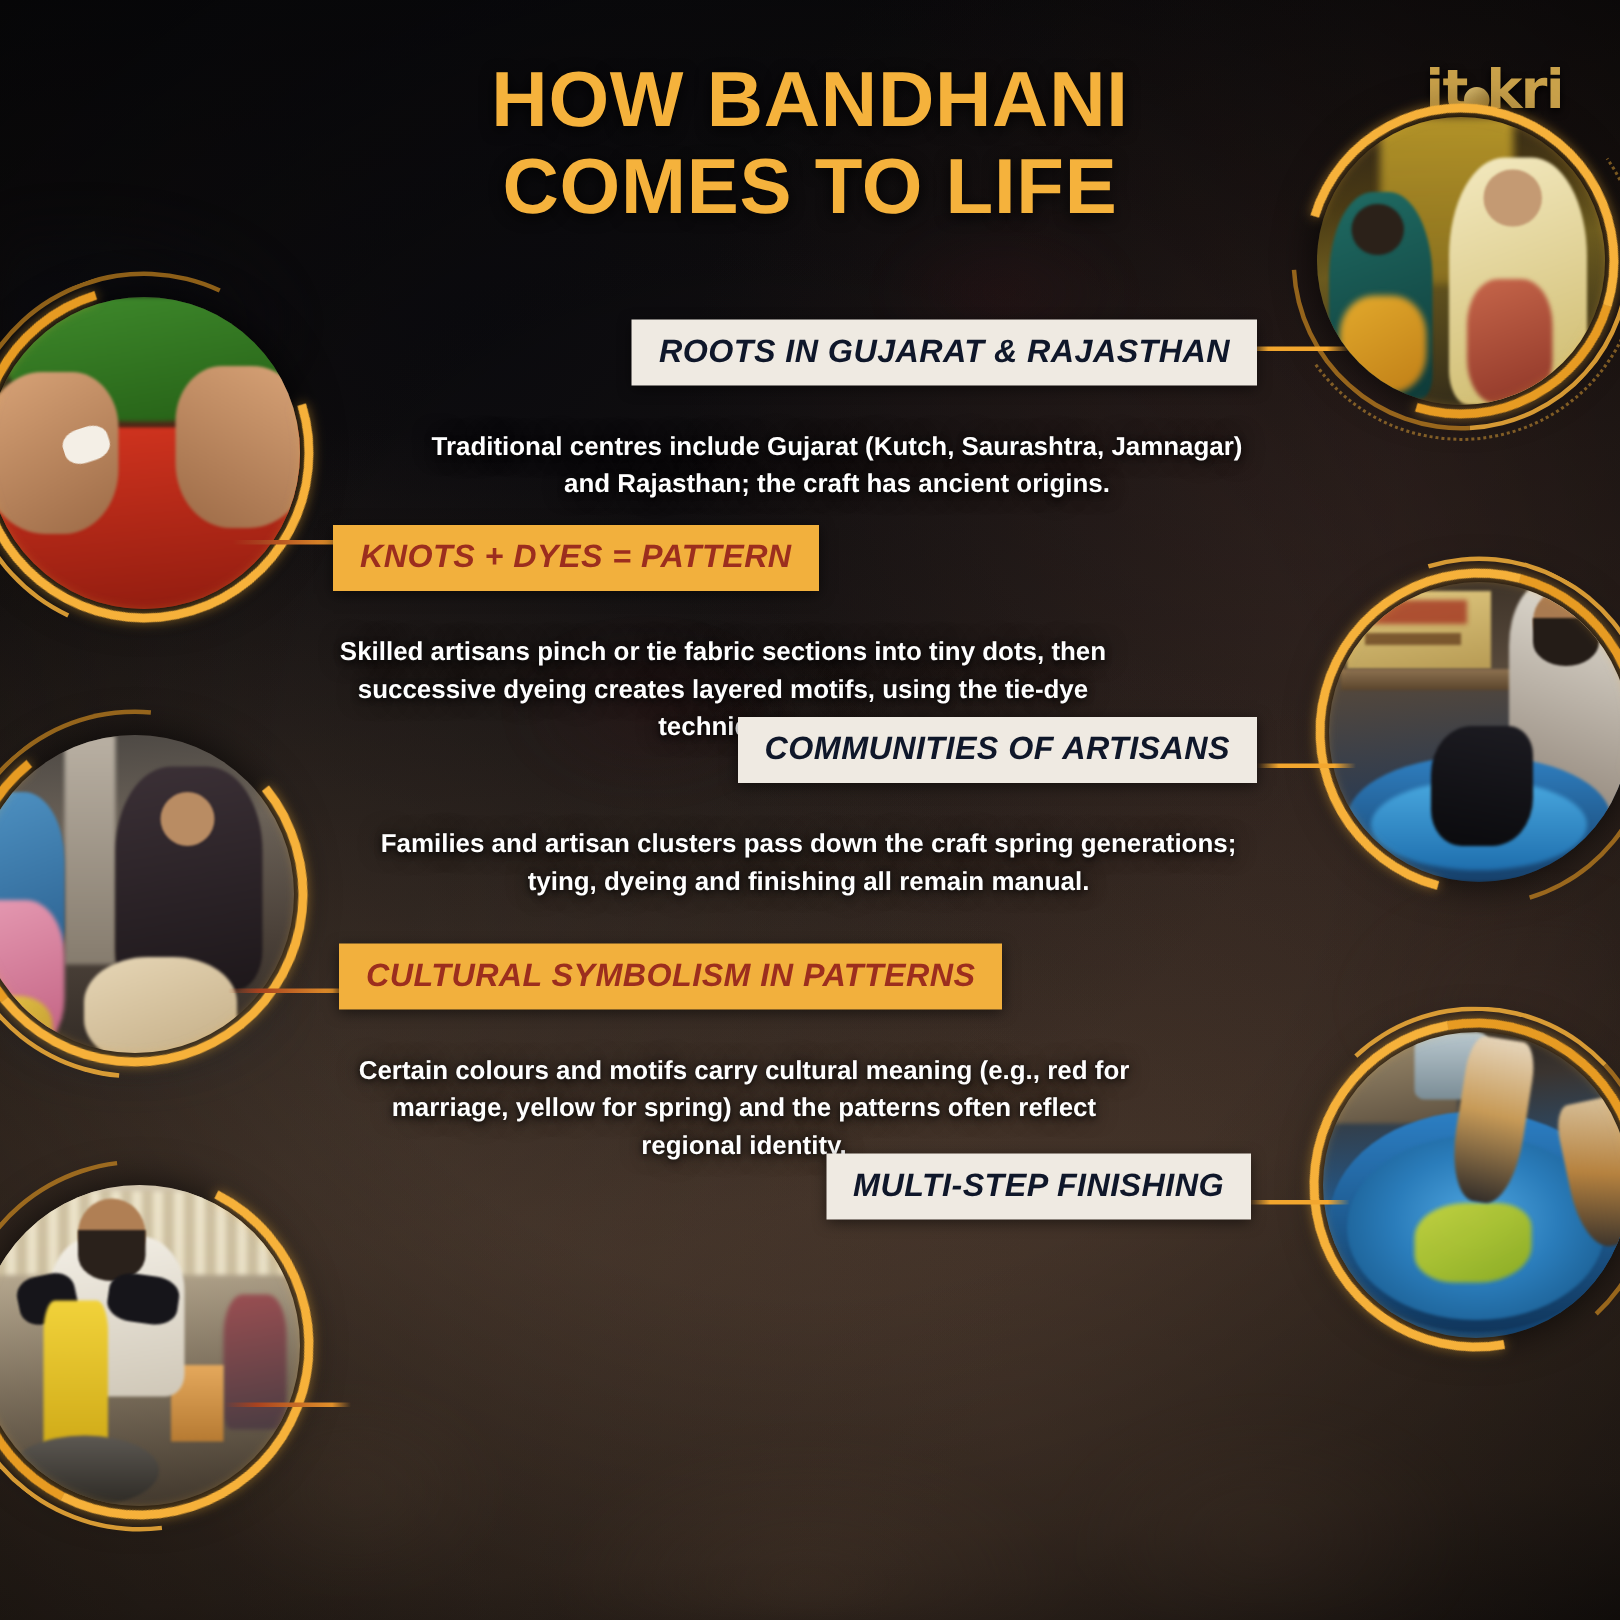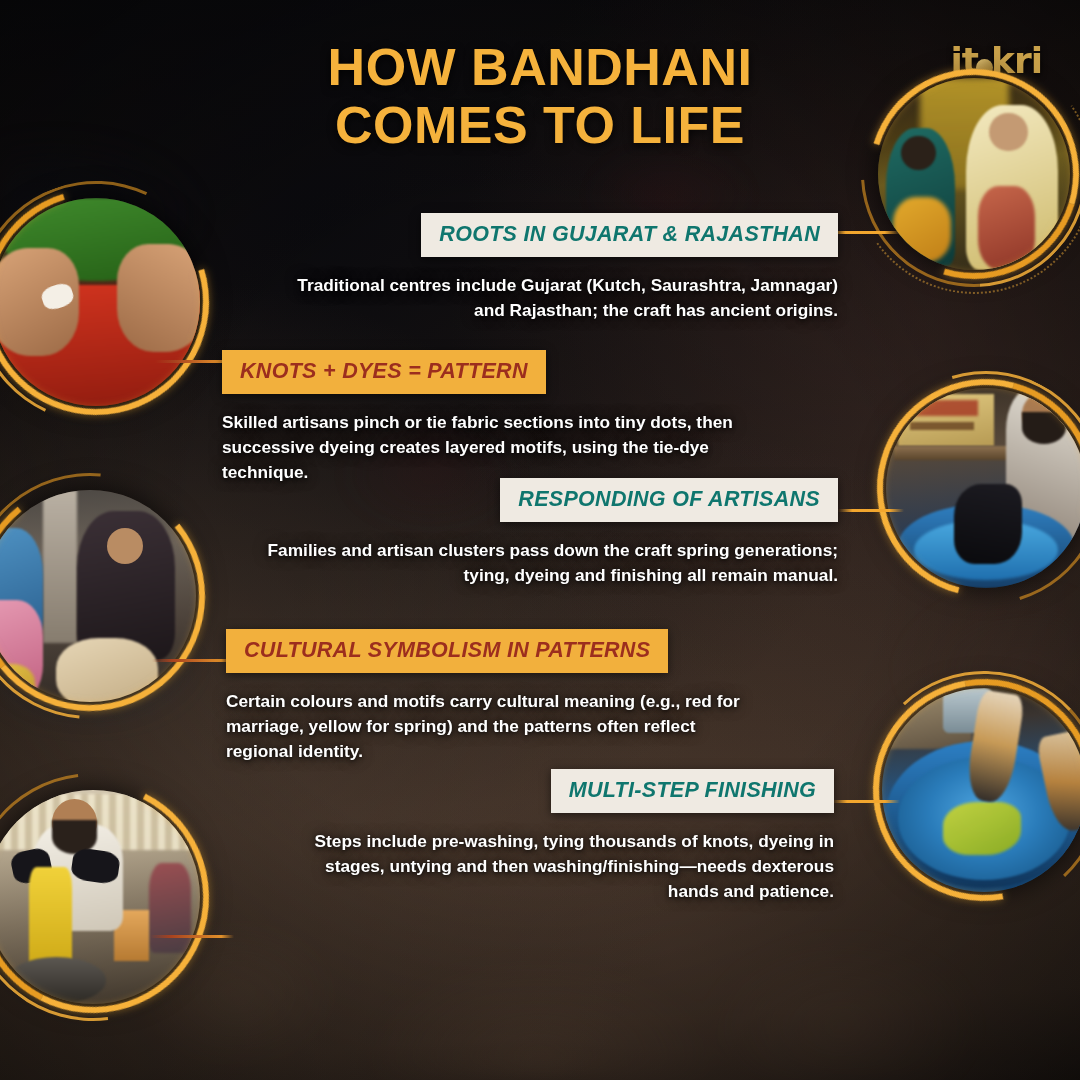--- a/index.html
+++ b/index.html
@@ -239,30 +239,31 @@
   .banner {
     display:inline-block;
     padding:9px 18px 10px 18px;
     font-size:21.5px;
     font-weight:800;
     font-style:italic;
     letter-spacing:.3px;
     white-space:nowrap;
     box-shadow:0 2px 9px rgba(0,0,0,.55);
   }
-  .banner.cream { background:#EFEAE2; color:#0f766e; }
+  .banner.cream { background:#EFEAE2; color:#0f172a; }
   .banner.amber { background:#F2B03D; color:#9C2E1E; }
 
   .body {
-    margin-top:16px;
+    margin-top:28px;
     color:#FFFFFF;
     font-size:17.3px;
     font-weight:700;
     line-height:1.45;
     text-shadow:0 1px 4px rgba(0,0,0,.9), 0 0 14px rgba(0,0,0,.65);
+    text-align:center;
   }
   .ta-r { text-align:right; }
   .ta-l { text-align:left; }
 </style>
 </head>
 <body>
 
 <div id="stage">
 
   <div id="bgtex"></div>
@@ -389,28 +390,27 @@
     <div class="banner cream">ROOTS IN GUJARAT &amp; RAJASTHAN</div>
     <div class="body">Traditional centres include Gujarat (Kutch, Saurashtra, Jamnagar) and Rajasthan; the craft has ancient origins.</div>
   </div>
 
   <div class="block ta-l" style="left:222px; top:350px; width:520px;">
     <div class="banner amber">KNOTS + DYES = PATTERN</div>
     <div class="body">Skilled artisans pinch or tie fabric sections into tiny dots, then successive dyeing creates layered motifs, using the tie-dye technique.</div>
   </div>
 
   <div class="block ta-r" style="left:240px; top:478px; width:598px;">
-    <div class="banner cream">RESPONDING OF ARTISANS</div>
+    <div class="banner cream">COMMUNITIES OF ARTISANS</div>
     <div class="body">Families and artisan clusters pass down the craft spring generations; tying, dyeing and finishing all remain manual.</div>
   </div>
 
   <div class="block ta-l" style="left:226px; top:629px; width:540px;">
     <div class="banner amber">CULTURAL SYMBOLISM IN PATTERNS</div>
     <div class="body">Certain colours and motifs carry cultural meaning (e.g., red for marriage, yellow for spring) and the patterns often reflect regional identity.</div>
   </div>
 
   <div class="block ta-r" style="left:300px; top:769px; width:534px;">
     <div class="banner cream">MULTI-STEP FINISHING</div>
-    <div class="body">Steps include pre-washing, tying thousands of knots, dyeing in stages, untying and then washing/finishing—needs dexterous hands and patience.</div>
   </div>
 
 
 </div>
 
 </body></html>

